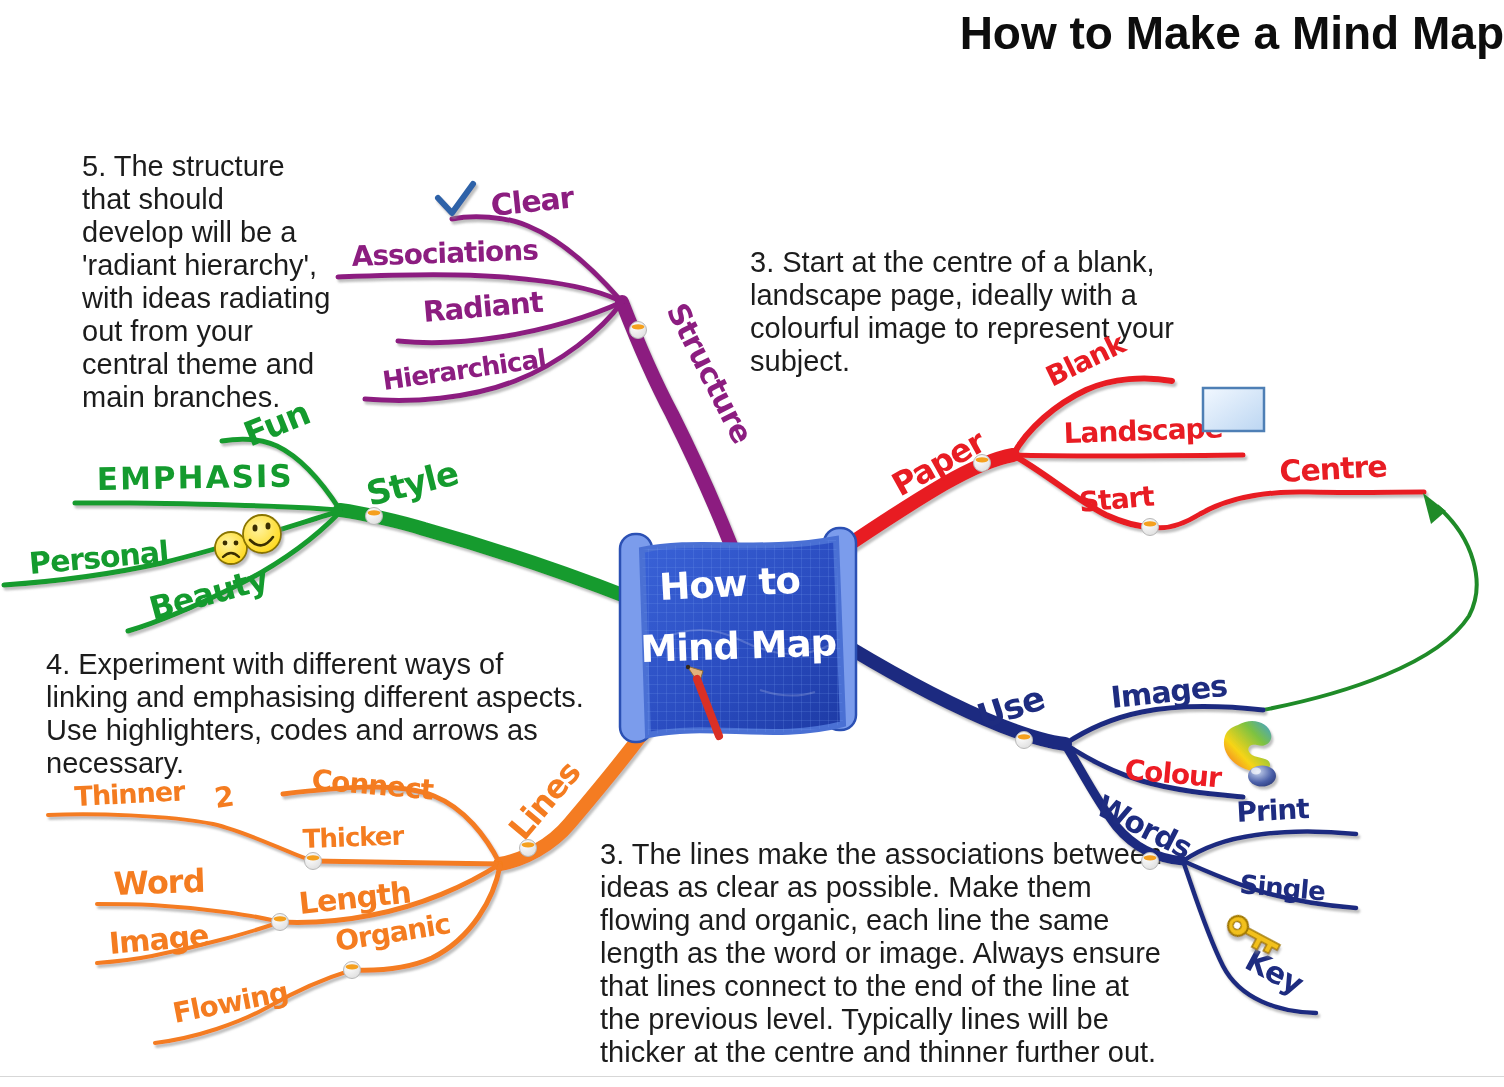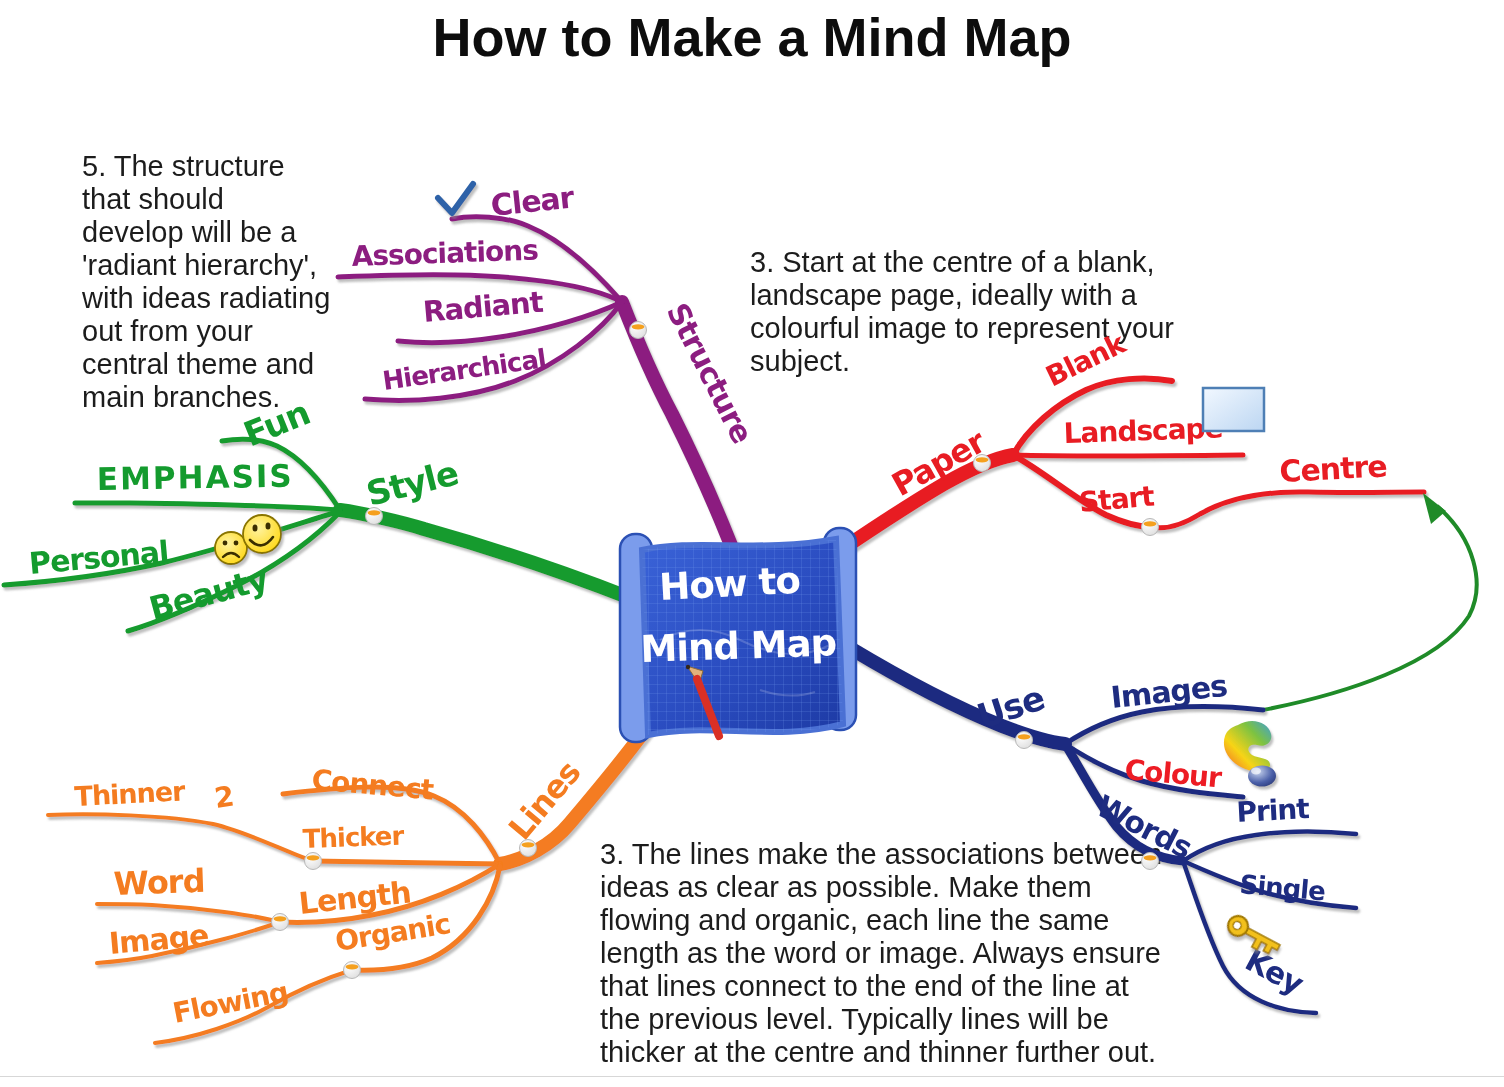--- a/index.html
+++ b/index.html
@@ -1,19 +1,19 @@
 <!DOCTYPE html>
 <html><head>
 <meta charset="utf-8">
 <style>
   html,body{margin:0;padding:0;background:#fff;}
   .stage{position:relative;width:1504px;height:1087px;background:#fff;overflow:hidden;
          font-family:"Liberation Sans",sans-serif;}
-  .title{position:absolute;left:0;top:6px;width:100%;text-align:center;margin:0;
-         font-family:"Liberation Sans",sans-serif;font-weight:bold;font-size:54px;color:#0d0d0d;
+  .title{position:absolute;left:0;top:6px;width:100%;text-align:right;margin:0;
+         font-family:"Liberation Sans",sans-serif;font-weight:bold;font-size:46px;color:#0d0d0d;
          letter-spacing:0px;z-index:1;}
   .note{position:absolute;color:#1c1c1c;font-size:29px;line-height:33px;z-index:1;
         font-family:"Liberation Sans",sans-serif;}
   .note-1{left:750px;top:246px;width:430px;}
   .note-2{left:975px;top:548px;width:520px;}
   .note-3{left:600px;top:838px;width:575px;}
   .note-4{left:46px;top:648px;width:545px;}
   .note-5{left:82px;top:150px;width:250px;}
   svg.map{position:absolute;left:0;top:0;z-index:2;}
   .hand{font-family:"DejaVu Sans",sans-serif;font-weight:bold;letter-spacing:-1px;}
@@ -22,20 +22,21 @@
 </style>
 </head>
 <body>
 
 <div class="stage">
 
   <h1 class="title">How to Make a Mind Map</h1>
 
   <div class="note note-5">5. The structure that should develop will be a 'radiant hierarchy', with ideas radiating out from your central theme and main branches.</div>
   <div class="note note-1">3. Start at the centre of a blank, landscape page, ideally with a colourful image to represent your subject.</div>
+  <div class="note note-4">4. Experiment with different ways of linking and emphasising different aspects. Use highlighters, codes and arrows as necessary.</div>
   <div class="note note-3">3. The lines make the associations between ideas as clear as possible. Make them flowing and organic, each line the same length as the word or image. Always ensure that lines connect to the end of the line at the previous level. Typically lines will be thicker at the centre and thinner further out.</div>
 
   <svg class="map" width="1504" height="1087" viewBox="0 0 1504 1087">
     <defs>
       <filter id="ds" x="-20%" y="-20%" width="140%" height="140%">
         <feDropShadow dx="2" dy="3" stdDeviation="1.3" flood-color="#8a8a8a" flood-opacity="0.55"></feDropShadow>
       </filter>
       <radialGradient id="beadG" cx="0.35" cy="0.3" r="0.9">
         <stop offset="0" stop-color="#ffffff"></stop>
           <stop offset="1" stop-color="#d9d9d9"></stop>

